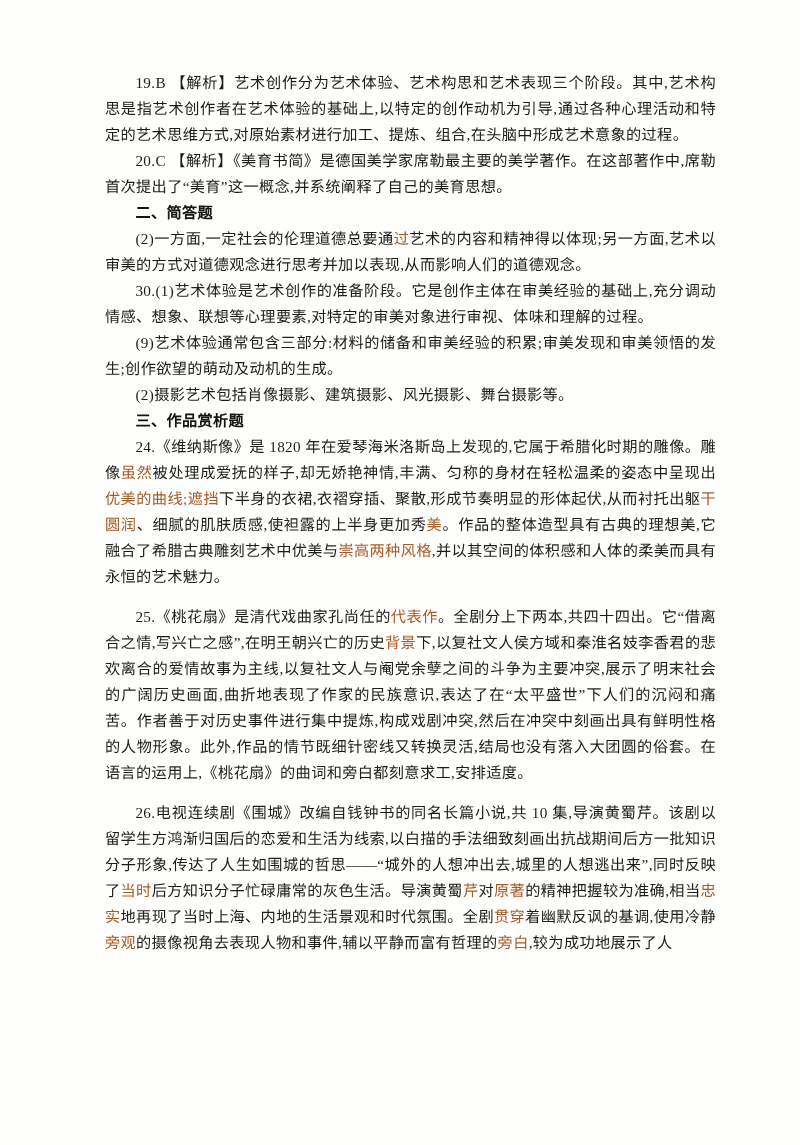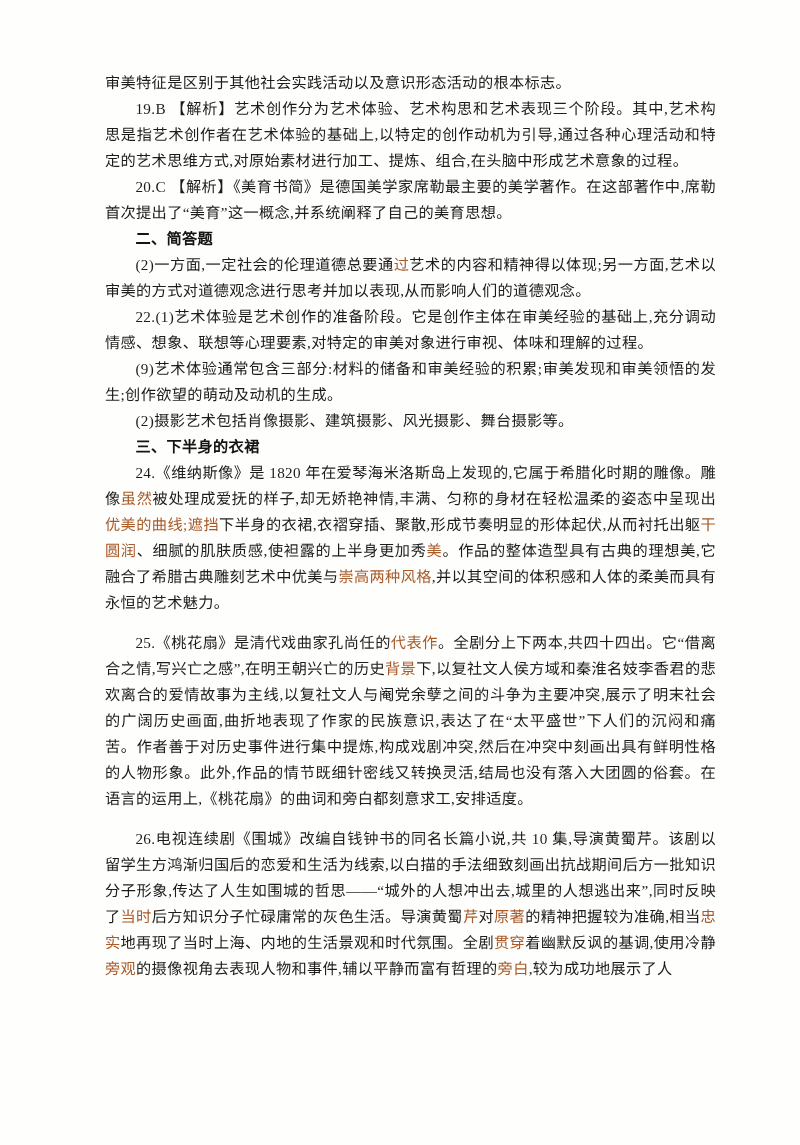--- a/index.html
+++ b/index.html
@@ -42,26 +42,25 @@
   }
   .accent {
     color: #a85a28;
   }
 </style>
 </head>
 <body>
 
 <div class="page">
   <div class="content" id="content">
-      <div class="para body"><span class="">审美特征是区别于其他社会实践活动以及意识形态活动的根本标志。</span></div>
       <div class="para body indent"><span class="">19.B 【解析】艺术创作分为艺术体验、艺术构思和艺术表现三个阶段。其中,艺术构思是指艺术创作者在艺术体验的基础上,以特定的创作动机为引导,通过各种心理活动和特定的艺术思维方式,对原始素材进行加工、提炼、组合,在头脑中形成艺术意象的过程。</span></div>
       <div class="para body indent"><span class="">20.C 【解析】《美育书简》是德国美学家席勒最主要的美学著作。在这部著作中,席勒首次提出了“美育”这一概念,并系统阐释了自己的美育思想。</span></div>
       <div class="para heading indent"><span class="">二、简答题</span></div>
       <div class="para body indent"><span class="">(2)一方面,一定社会的伦理道德总要通</span><span class="accent">过</span><span class="">艺术的内容和精神得以体现;另一方面,艺术以审美的方式对道德观念进行思考并加以表现,从而影响人们的道德观念。</span></div>
-      <div class="para body indent"><span class="">22.(1)艺术体验是艺术创作的准备阶段。它是创作主体在审美经验的基础上,充分调动情感、想象、联想等心理要素,对特定的审美对象进行审视、体味和理解的过程。</span></div>
+      <div class="para body indent"><span class="">30.(1)艺术体验是艺术创作的准备阶段。它是创作主体在审美经验的基础上,充分调动情感、想象、联想等心理要素,对特定的审美对象进行审视、体味和理解的过程。</span></div>
       <div class="para body indent"><span class="">(9)艺术体验通常包含三部分:材料的储备和审美经验的积累;审美发现和审美领悟的发生;创作欲望的萌动及动机的生成。</span></div>
       <div class="para body indent"><span class="">(2)摄影艺术包括肖像摄影、建筑摄影、风光摄影、舞台摄影等。</span></div>
-      <div class="para heading indent"><span class="">三、下半身的衣裙</span></div>
+      <div class="para heading indent"><span class="">三、作品赏析题</span></div>
       <div class="para body indent"><span class="">24.《维纳斯像》是 1820 年在爱琴海米洛斯岛上发现的,它属于希腊化时期的雕像。雕像</span><span class="accent">虽然</span><span class="">被处理成爱抚的样子,却无娇艳神情,丰满、匀称的身材在轻松温柔的姿态中呈现出</span><span class="accent">优美的曲线;遮挡</span><span class="">下半身的衣裙,衣褶穿插、聚散,形成节奏明显的形体起伏,从而衬托出躯</span><span class="accent">干圆润</span><span class="">、细腻的肌肤质感,使袒露的上半身更加秀</span><span class="accent">美</span><span class="">。作品的整体造型具有古典的理想美,它融合了希腊古典雕刻艺术中优美与</span><span class="accent">崇高两种风格</span><span class="">,并以其空间的体积感和人体的柔美而具有永恒的艺术魅力。</span></div>
       <div class="para body indent spaced"><span class="">25.《桃花扇》是清代戏曲家孔尚任的</span><span class="accent">代表作</span><span class="">。全剧分上下两本,共四十四出。它“借离合之情,写兴亡之感”,在明王朝兴亡的历史</span><span class="accent">背景</span><span class="">下,以复社文人侯方域和秦淮名妓李香君的悲欢离合的爱情故事为主线,以复社文人与阉党余孽之间的斗争为主要冲突,展示了明末社会的广阔历史画面,曲折地表现了作家的民族意识,表达了在“太平盛世”下人们的沉闷和痛苦。作者善于对历史事件进行集中提炼,构成戏剧冲突,然后在冲突中刻画出具有鲜明性格的人物形象。此外,作品的情节既细针密线又转换灵活,结局也没有落入大团圆的俗套。在语言的运用上,《桃花扇》的曲词和旁白都刻意求工,安排适度。</span></div>
       <div class="para body indent spaced"><span class="">26.电视连续剧《围城》改编自钱钟书的同名长篇小说,共 10 集,导演黄蜀芹。该剧以留学生方鸿渐归国后的恋爱和生活为线索,以白描的手法细致刻画出抗战期间后方一批知识分子形象,传达了人生如围城的哲思——“城外的人想冲出去,城里的人想逃出来”,同时反映了</span><span class="accent">当时</span><span class="">后方知识分子忙碌庸常的灰色生活。导演黄蜀</span><span class="accent">芹</span><span class="">对</span><span class="accent">原著</span><span class="">的精神把握较为准确,相当</span><span class="accent">忠实</span><span class="">地再现了当时上海、内地的生活景观和时代氛围。全剧</span><span class="accent">贯穿</span><span class="">着幽默反讽的基调,使用冷静</span><span class="accent">旁观</span><span class="">的摄像视角去表现人物和事件,辅以平静而富有哲理的</span><span class="accent">旁白</span><span class="">,较为成功地展示了人</span></div>
     </div>
 </div>
 
 </body></html>

